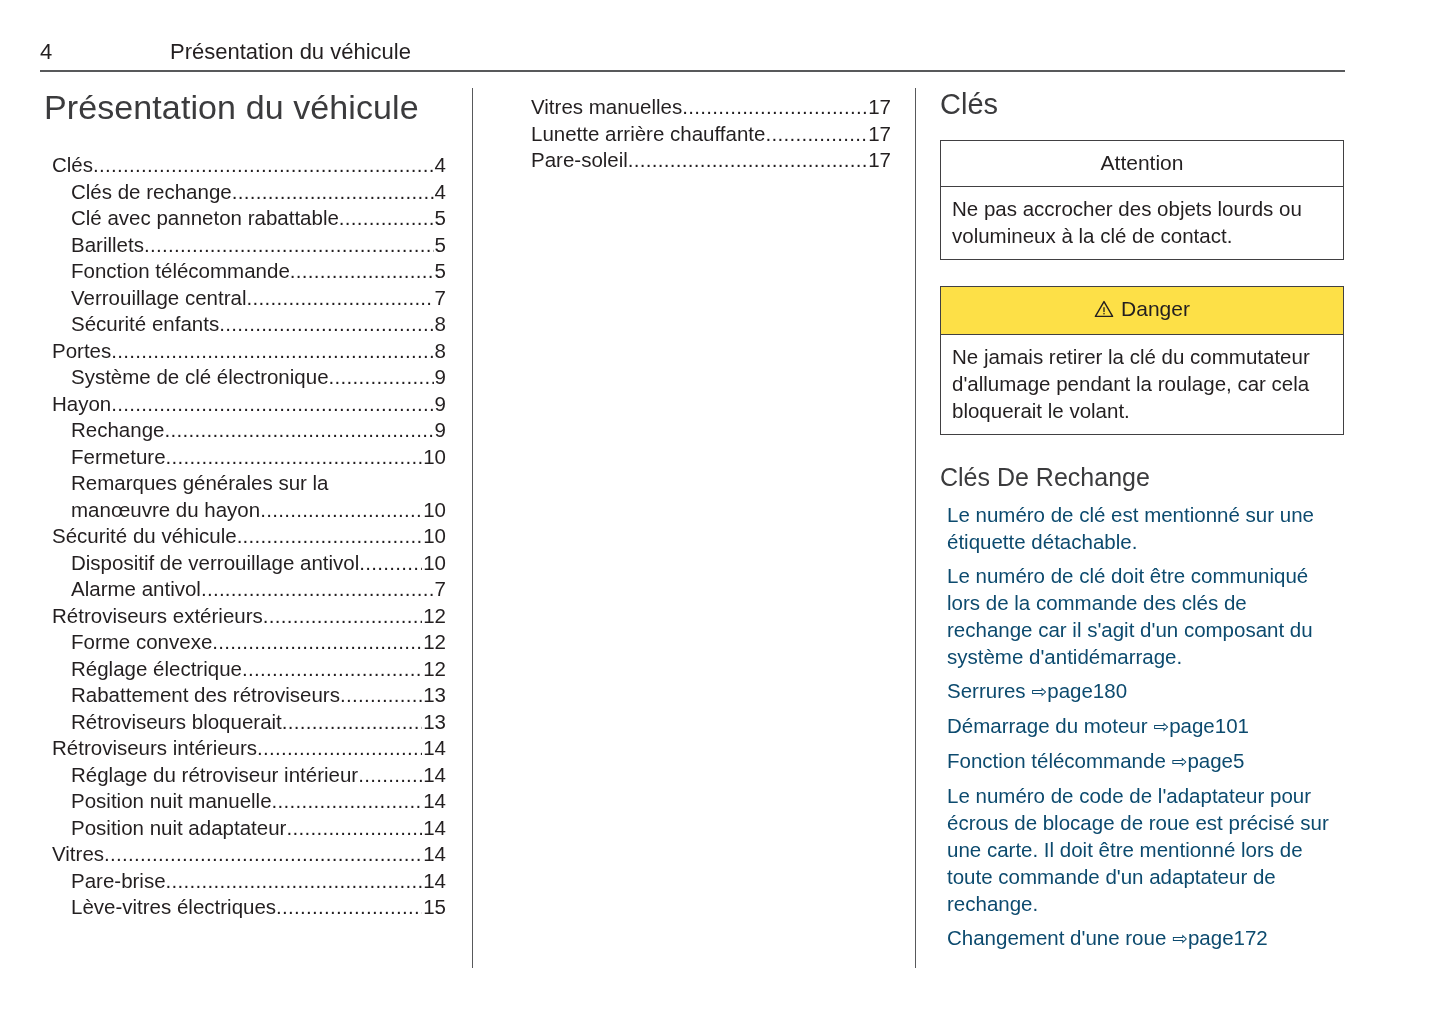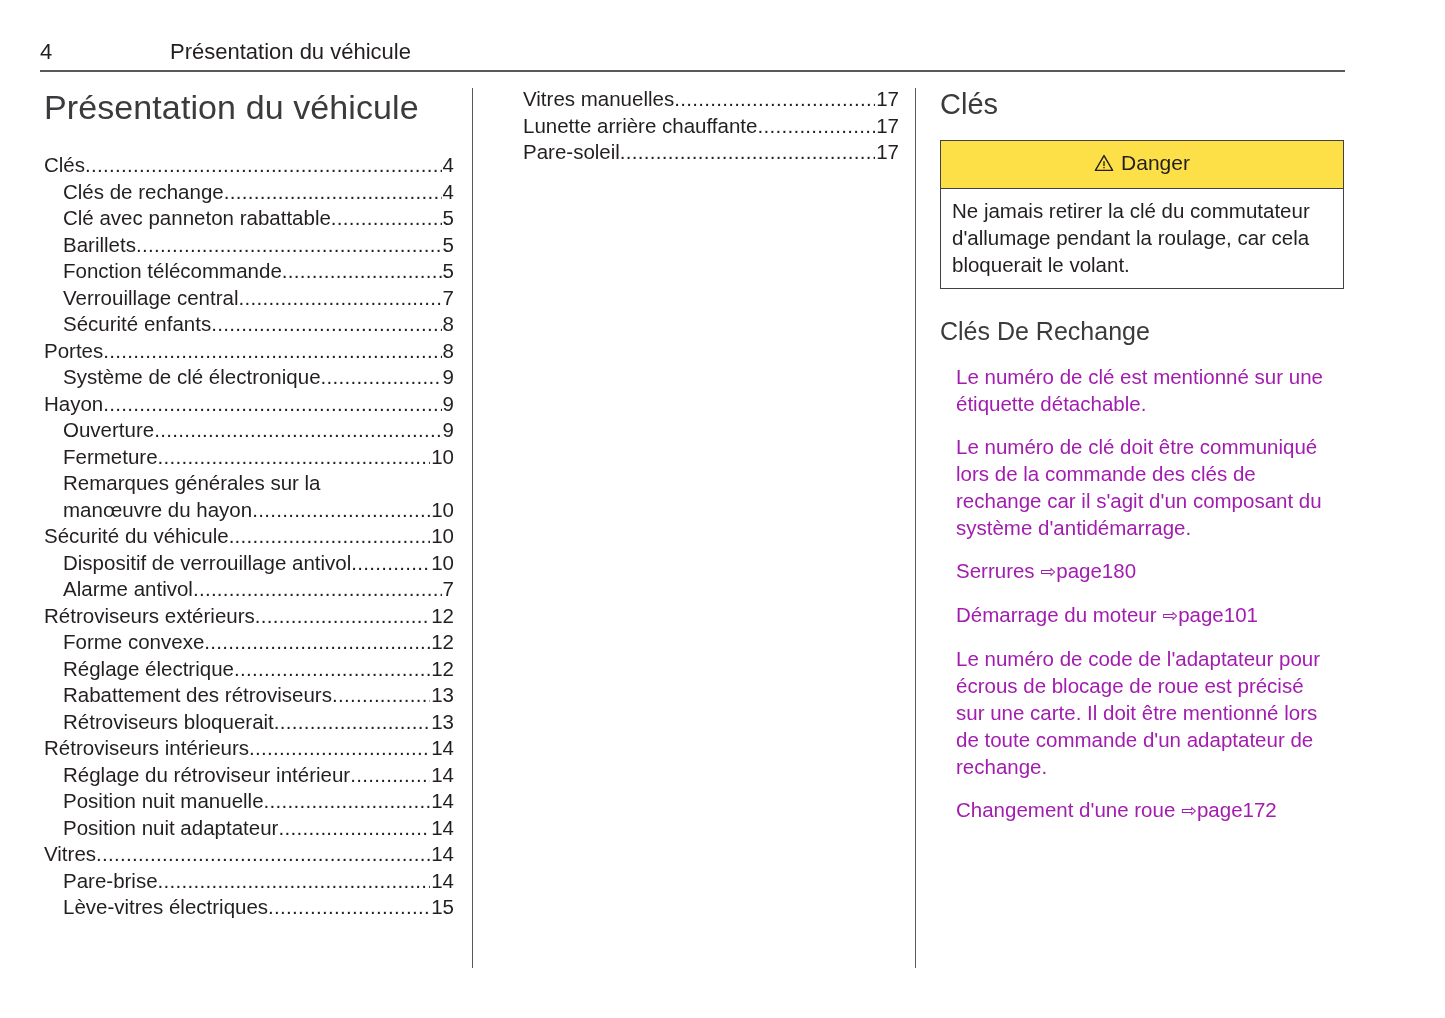--- a/index.html
+++ b/index.html
@@ -57,21 +57,21 @@
   #chapter-title {
     font-size: 34px;
     line-height: 42px;
     font-weight: 400;
     color: #3b3b3d;
     margin: 0 0 24px 0;
     letter-spacing: 0.1px;
   }
 
   
-  .toc { margin: 0; padding: 0; list-style: none; }
+  .toc { margin: 8px; padding: 0; list-style: none; }
   .toc-entry {
     display: flex;
     align-items: baseline;
     font-size: 20.5px;
     line-height: 26.5px;
     color: #231f20;
     white-space: nowrap;
   }
   .toc-entry.level-2 { padding-left: 19px; }
   .toc-entry .toc-label { flex: 0 0 auto; }
@@ -126,22 +126,22 @@
   }
   .notice-body {
     font-size: 20.5px;
     line-height: 27px;
     padding: 8px 11px 10px 11px;
   }
 
   .body-text {
     font-size: 20.5px;
     line-height: 27px;
-    margin: 16px;
-    color: #a21caf;
+    margin: 7px;
+    color: #0c4a6e;
   }
   .body-text + .body-text { margin-top: 0; }
   .xref { white-space: nowrap; }
   .xref-arrow { font-family: "DejaVu Sans", sans-serif; font-size: 19px; }
 </style>
 </head>
 <body>
 
 <div id="page-header">
   <span class="folio">4</span>
@@ -199,21 +199,21 @@
         <span class="toc-label">Système de clé électronique</span>
         <span class="toc-leader">................................................................................................</span>
         <span class="toc-page">9</span>
       </li>
       <li class="toc-entry level-1">
         <span class="toc-label">Hayon</span>
         <span class="toc-leader">................................................................................................</span>
         <span class="toc-page">9</span>
       </li>
       <li class="toc-entry level-2">
-        <span class="toc-label">Ouverture</span>
+        <span class="toc-label">Rechange</span>
         <span class="toc-leader">................................................................................................</span>
         <span class="toc-page">9</span>
       </li>
       <li class="toc-entry level-2">
         <span class="toc-label">Fermeture</span>
         <span class="toc-leader">................................................................................................</span>
         <span class="toc-page">10</span>
       </li>
       <li class="toc-entry level-2 wrap-head">
         <span class="toc-label">Remarques générales sur la</span>
@@ -318,32 +318,37 @@
         <span class="toc-leader">................................................................................................</span>
         <span class="toc-page">17</span>
       </li>
     </ul>
 </div>
 
 <div id="column-right" class="column">
   <h2 class="section-heading">Clés</h2>
 
   <div id="notices">
+      <div class="notice attention">
+        <div class="notice-header"><span>Attention</span></div>
+        <div class="notice-body">Ne pas accrocher des objets lourds ou volumineux à la clé de contact.</div>
+      </div>
       <div class="notice danger">
         <div class="notice-header"><span class="warn-icon"><svg width="20" height="18" viewBox="0 0 20 18" aria-hidden="true">
               <path d="M10 1.6 L18.6 16.4 L1.4 16.4 Z" fill="none" stroke="#231f20" stroke-width="1.4" stroke-linejoin="round"></path>
               <rect x="9.35" y="7.2" width="1.3" height="4.9" fill="#231f20"></rect>
               <rect x="9.35" y="13.0" width="1.3" height="1.35" fill="#231f20"></rect>
             </svg></span><span>Danger</span></div>
         <div class="notice-body">Ne jamais retirer la clé du commutateur d'allumage pendant la roulage, car cela bloquerait le volant.</div>
       </div>
     </div>
 
   <h3 class="section-heading secondary">Clés De Rechange</h3>
   <div id="subsection-body">
       <p class="body-text">Le numéro de clé est mentionné sur une étiquette détachable.</p>
       <p class="body-text">Le numéro de clé doit être communiqué lors de la commande des clés de rechange car il s'agit d'un composant du système d'antidémarrage.</p>
       <p class="body-text xref"><span>Serrures </span><span class="xref-arrow">⇨</span><span>page180</span></p>
       <p class="body-text xref"><span>Démarrage du moteur </span><span class="xref-arrow">⇨</span><span>page101</span></p>
+      <p class="body-text xref"><span>Fonction télécommande </span><span class="xref-arrow">⇨</span><span>page5</span></p>
       <p class="body-text">Le numéro de code de l'adaptateur pour écrous de blocage de roue est précisé sur une carte. Il doit être mentionné lors de toute commande d'un adaptateur de rechange.</p>
       <p class="body-text xref"><span>Changement d'une roue </span><span class="xref-arrow">⇨</span><span>page172</span></p>
     </div>
 </div>
 
 </body></html>

